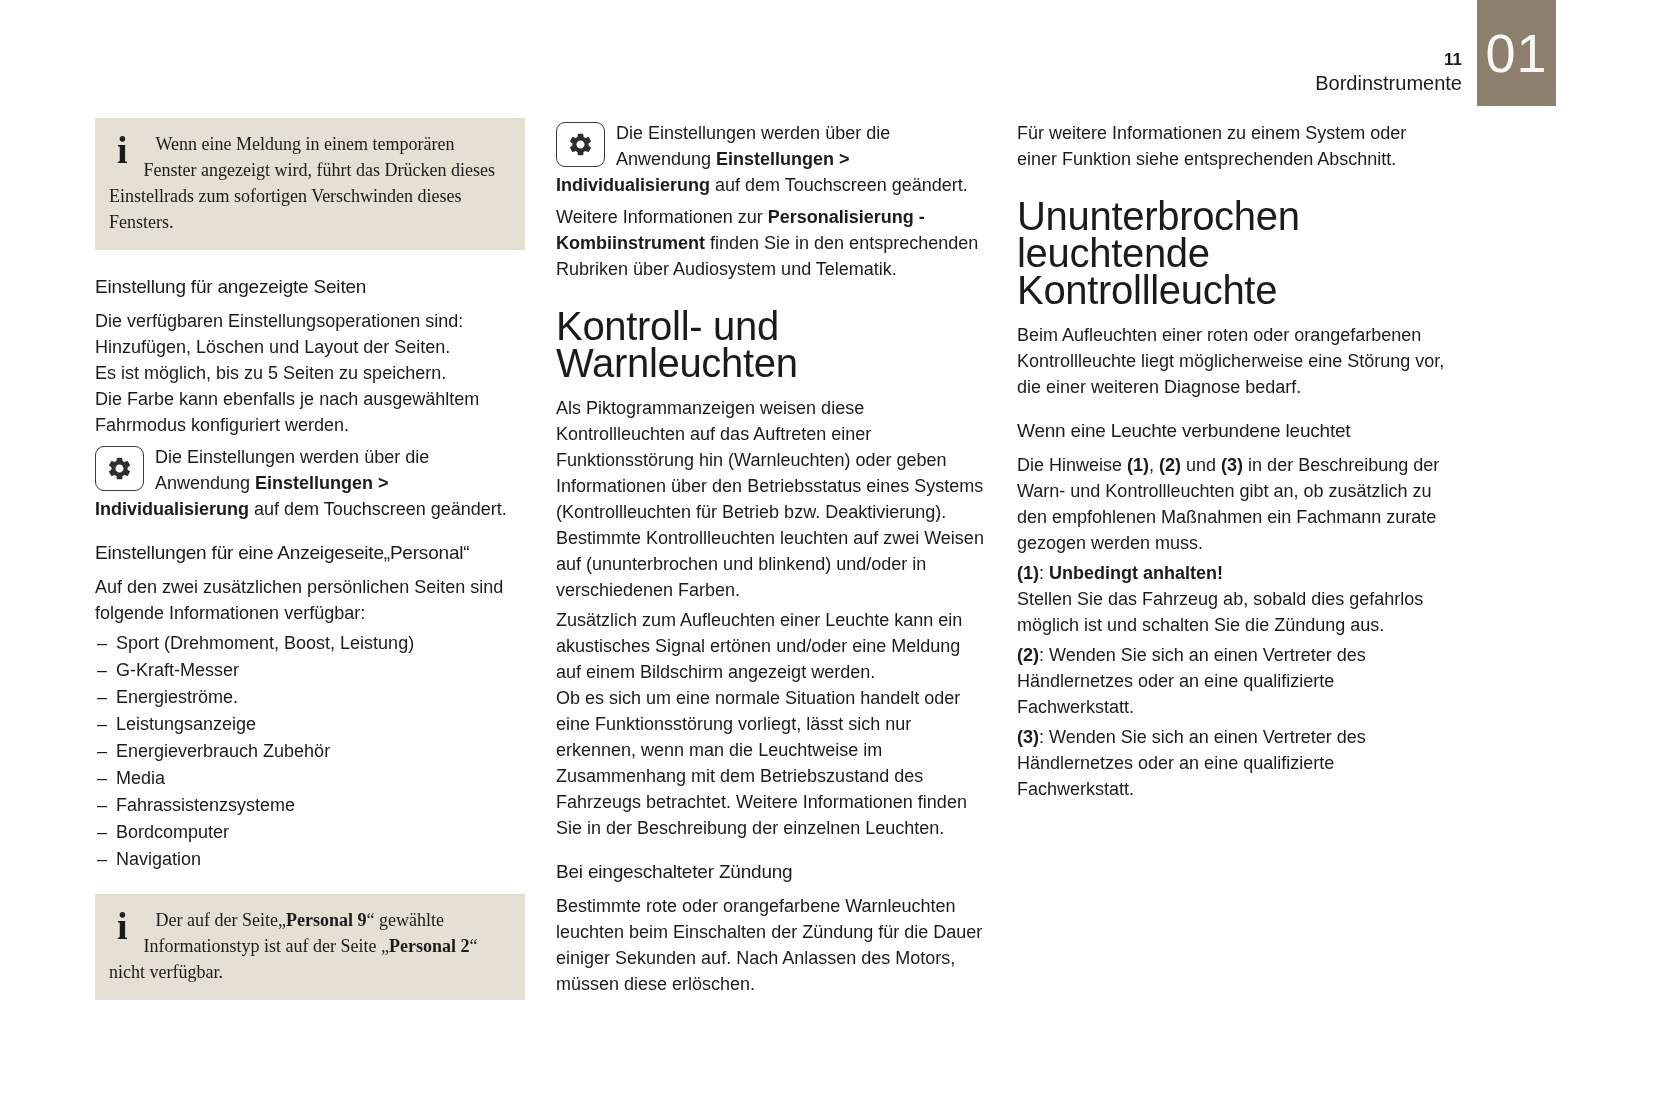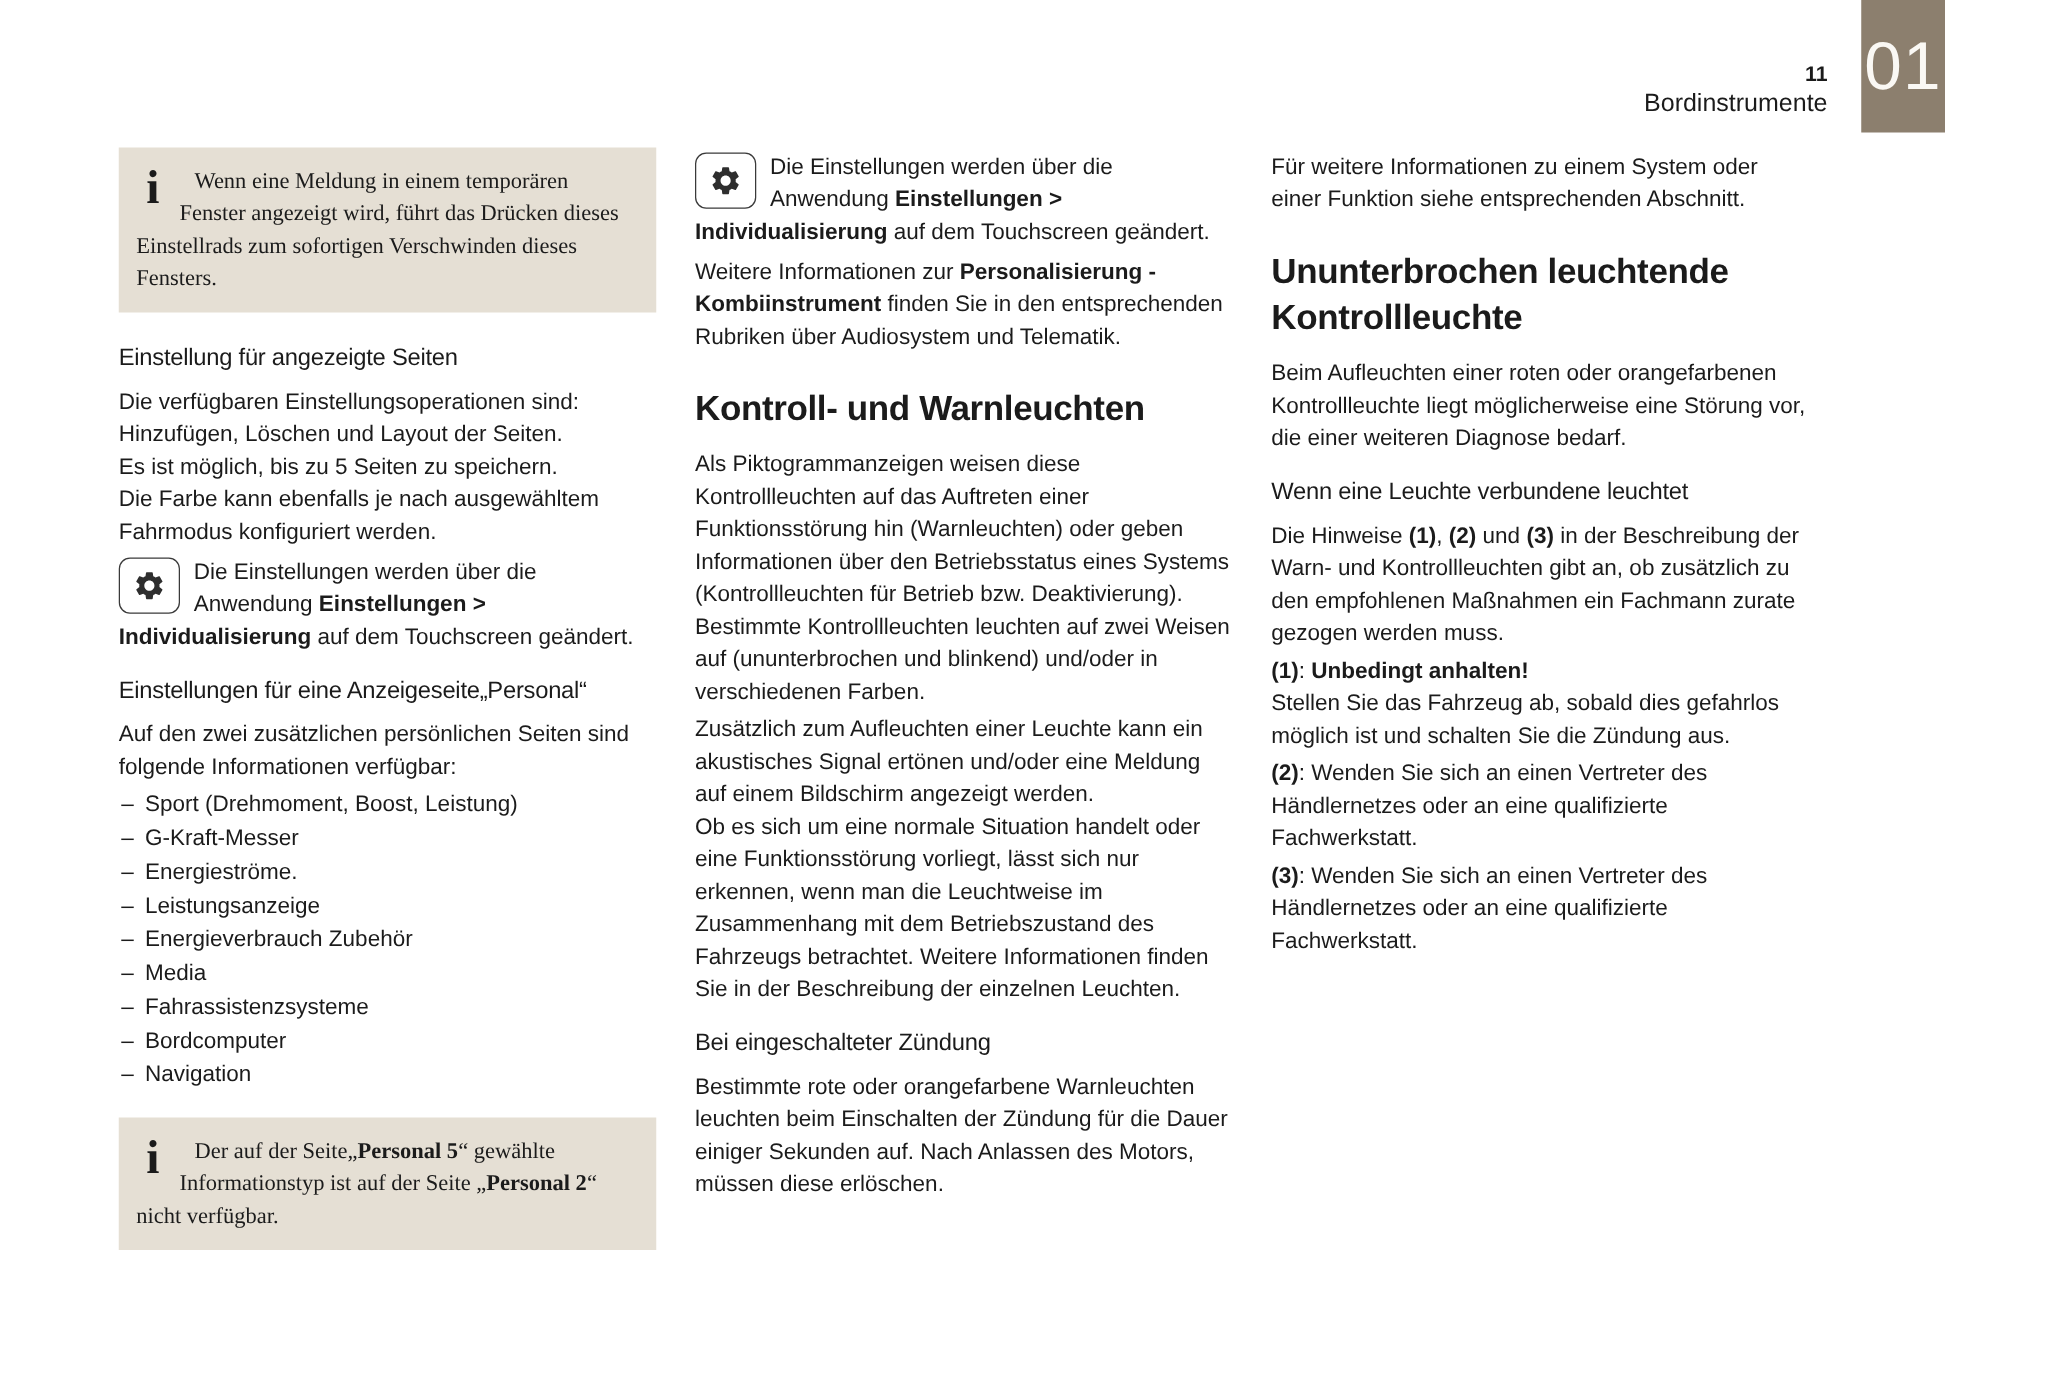--- a/index.html
+++ b/index.html
@@ -16,42 +16,42 @@
   .page-number {
     position: absolute; top: 50px; right: 191px;
     font-size: 17px; font-weight: 700; text-align: right;
   }
   .chapter-title {
     position: absolute; top: 72px; right: 191px;
     font-size: 20px; text-align: right;
   }
   .chapter-box {
     position: absolute; top: 0; right: 97px;
-    width: 67px; height: 106px;
+    width: 79px; height: 106px;
     background: #8c7f6e;
     display: flex; align-items: center; justify-content: center;
   }
   .chapter-box .chapter-num {
     color: #faf8f4; font-size: 54px; font-weight: 400; letter-spacing: 1px;
   }
 
   
   .columns {
     position: absolute; left: 95px; top: 118px;
     display: flex; gap: 31px;
   }
   .col { width: 430px; font-size: 18px; line-height: 26px; }
 
   
   .body-text { white-space: pre-line; margin: 0 0 4px 0; }
   .seg-bold { font-weight: 700; }
 
   .h-sub { font-size: 19px; font-weight: 400; margin: 18px 0 8px 0; letter-spacing: -0.2px; }
   .h-big {
-    font-size: 28px; font-weight: 700; line-height: 37px;
+    font-size: 40px; font-weight: 400; line-height: 37px;
     letter-spacing: -0.3px; margin: 26px 0 13px 0;
   }
 
   
   .infobox {
     background: #e5dfd4;
     padding: 13px 16px 15px 14px;
     overflow: hidden;
   }
   .infobox + .h-sub { margin-top: 24px; }
@@ -123,21 +123,21 @@
       <li>Leistungsanzeige</li>
       <li>Energieverbrauch Zubehör</li>
       <li>Media</li>
       <li>Fahrassistenzsysteme</li>
       <li>Bordcomputer</li>
       <li>Navigation</li>
     </ul>
 
     <div class="infobox infobox-bottom">
       <span class="info-icon">i</span>
-      <span class="body-text"><span>Der auf der Seite„</span><span class="seg-bold">Personal 5</span><span>“ gewählte Informationstyp ist auf der Seite „</span><span class="seg-bold">Personal 2</span><span>“ nicht verfügbar.</span></span>
+      <span class="body-text"><span>Der auf der Seite„</span><span class="seg-bold">Personal 9</span><span>“ gewählte Informationstyp ist auf der Seite „</span><span class="seg-bold">Personal 2</span><span>“ nicht verfügbar.</span></span>
     </div>
 
   </section>
 
   <section class="col">
 
     <div class="gear-note" style="margin-top:2px">
       <span class="gear-box">
         <svg viewBox="0 0 24 24" aria-hidden="true">
             <path d="M19.14,12.94c0.04-0.3,0.06-0.61,0.06-0.94c0-0.32-0.02-0.64-0.07-0.94l2.03-1.58c0.18-0.14,0.23-0.41,0.12-0.61 l-1.92-3.32c-0.12-0.22-0.37-0.29-0.59-0.22l-2.39,0.96c-0.5-0.38-1.03-0.7-1.62-0.94L14.4,2.81c-0.04-0.24-0.24-0.41-0.48-0.41 h-3.84c-0.24,0-0.43,0.17-0.47,0.41L9.25,5.35C8.66,5.59,8.12,5.92,7.63,6.29L5.24,5.33c-0.22-0.08-0.47,0-0.59,0.22L2.74,8.87 C2.62,9.08,2.66,9.34,2.86,9.48l2.03,1.58C4.84,11.36,4.8,11.69,4.8,12s0.02,0.64,0.07,0.94l-2.03,1.58 c-0.18,0.14-0.23,0.41-0.12,0.61l1.92,3.32c0.12,0.22,0.37,0.29,0.59,0.22l2.39-0.96c0.5,0.38,1.03,0.7,1.62,0.94l0.36,2.54 c0.05,0.24,0.24,0.41,0.48,0.41h3.84c0.24,0,0.44-0.17,0.47-0.41l0.36-2.54c0.59-0.24,1.13-0.56,1.62-0.94l2.39,0.96 c0.22,0.08,0.47,0,0.59-0.22l1.92-3.32c0.12-0.22,0.07-0.47-0.12-0.61L19.14,12.94z M12,15.6c-1.98,0-3.6-1.62-3.6-3.6 s1.62-3.6,3.6-3.6s3.6,1.62,3.6,3.6S13.98,15.6,12,15.6z"></path>

